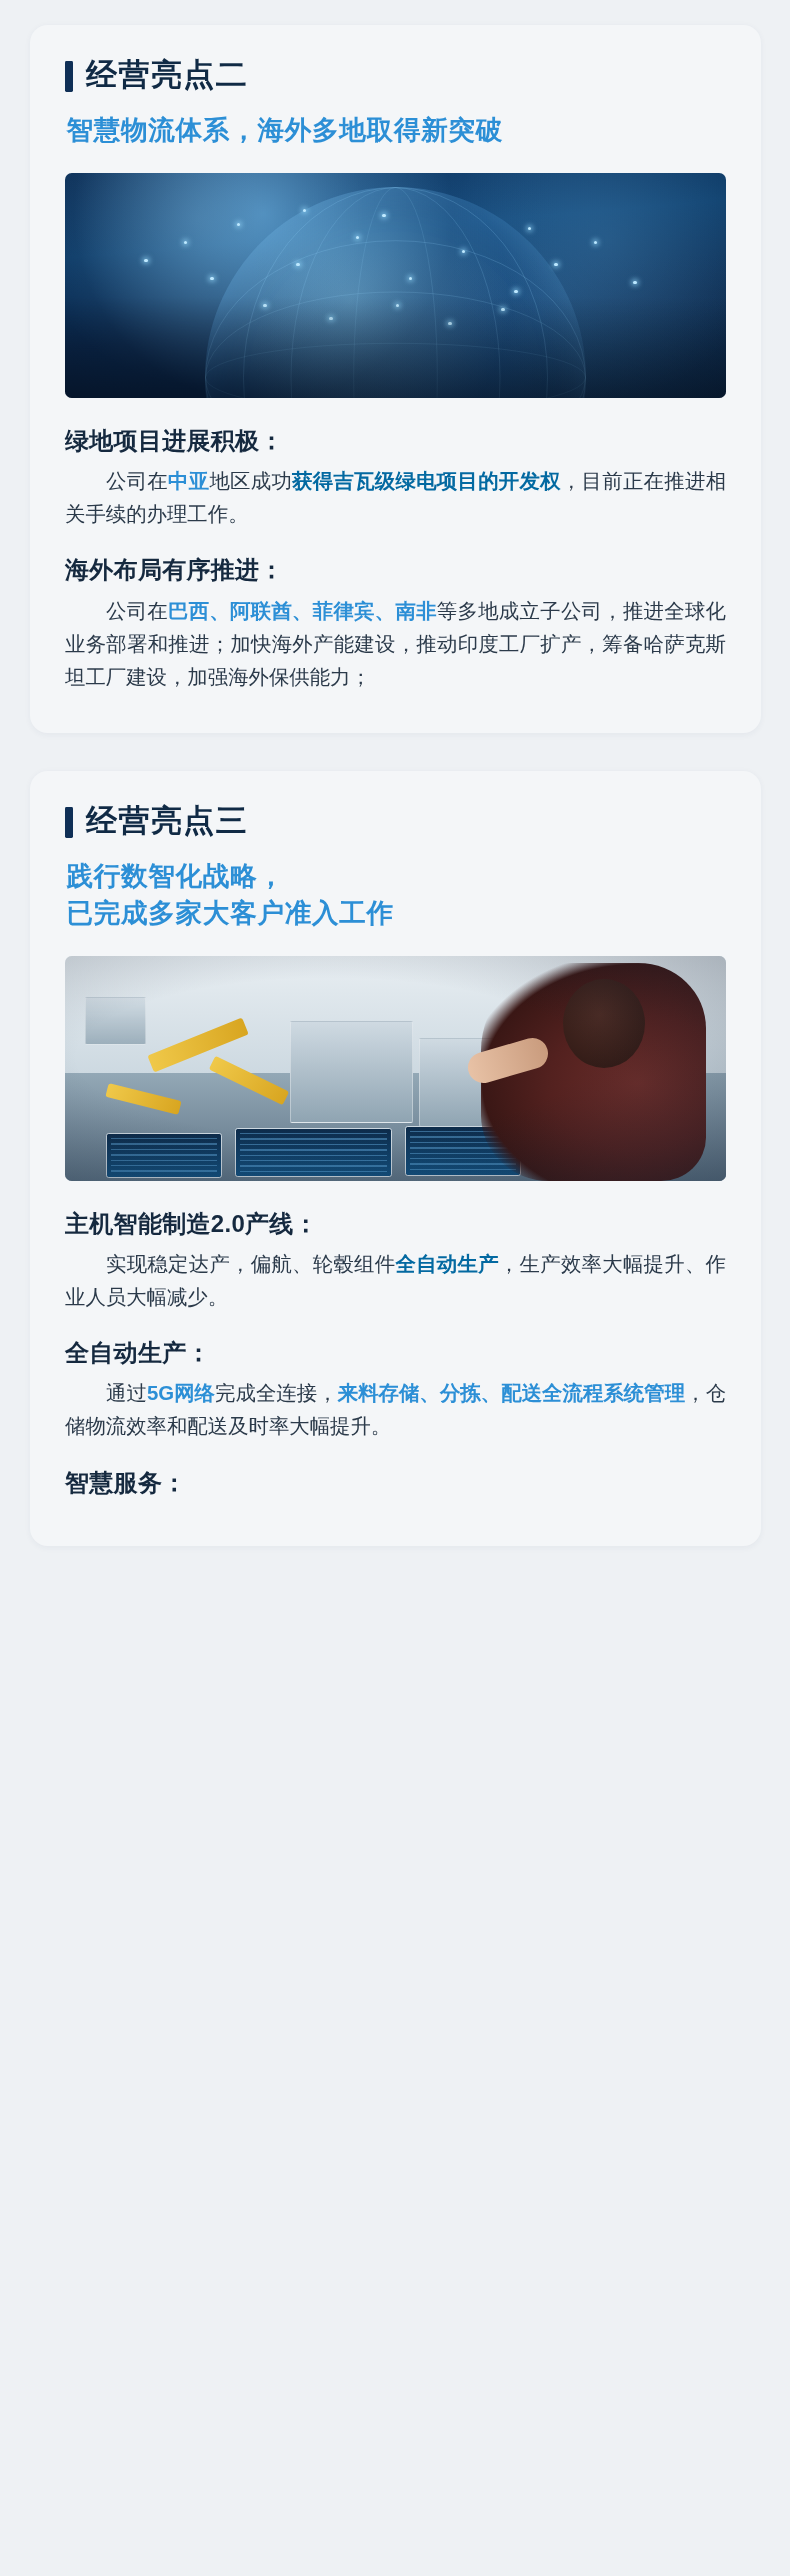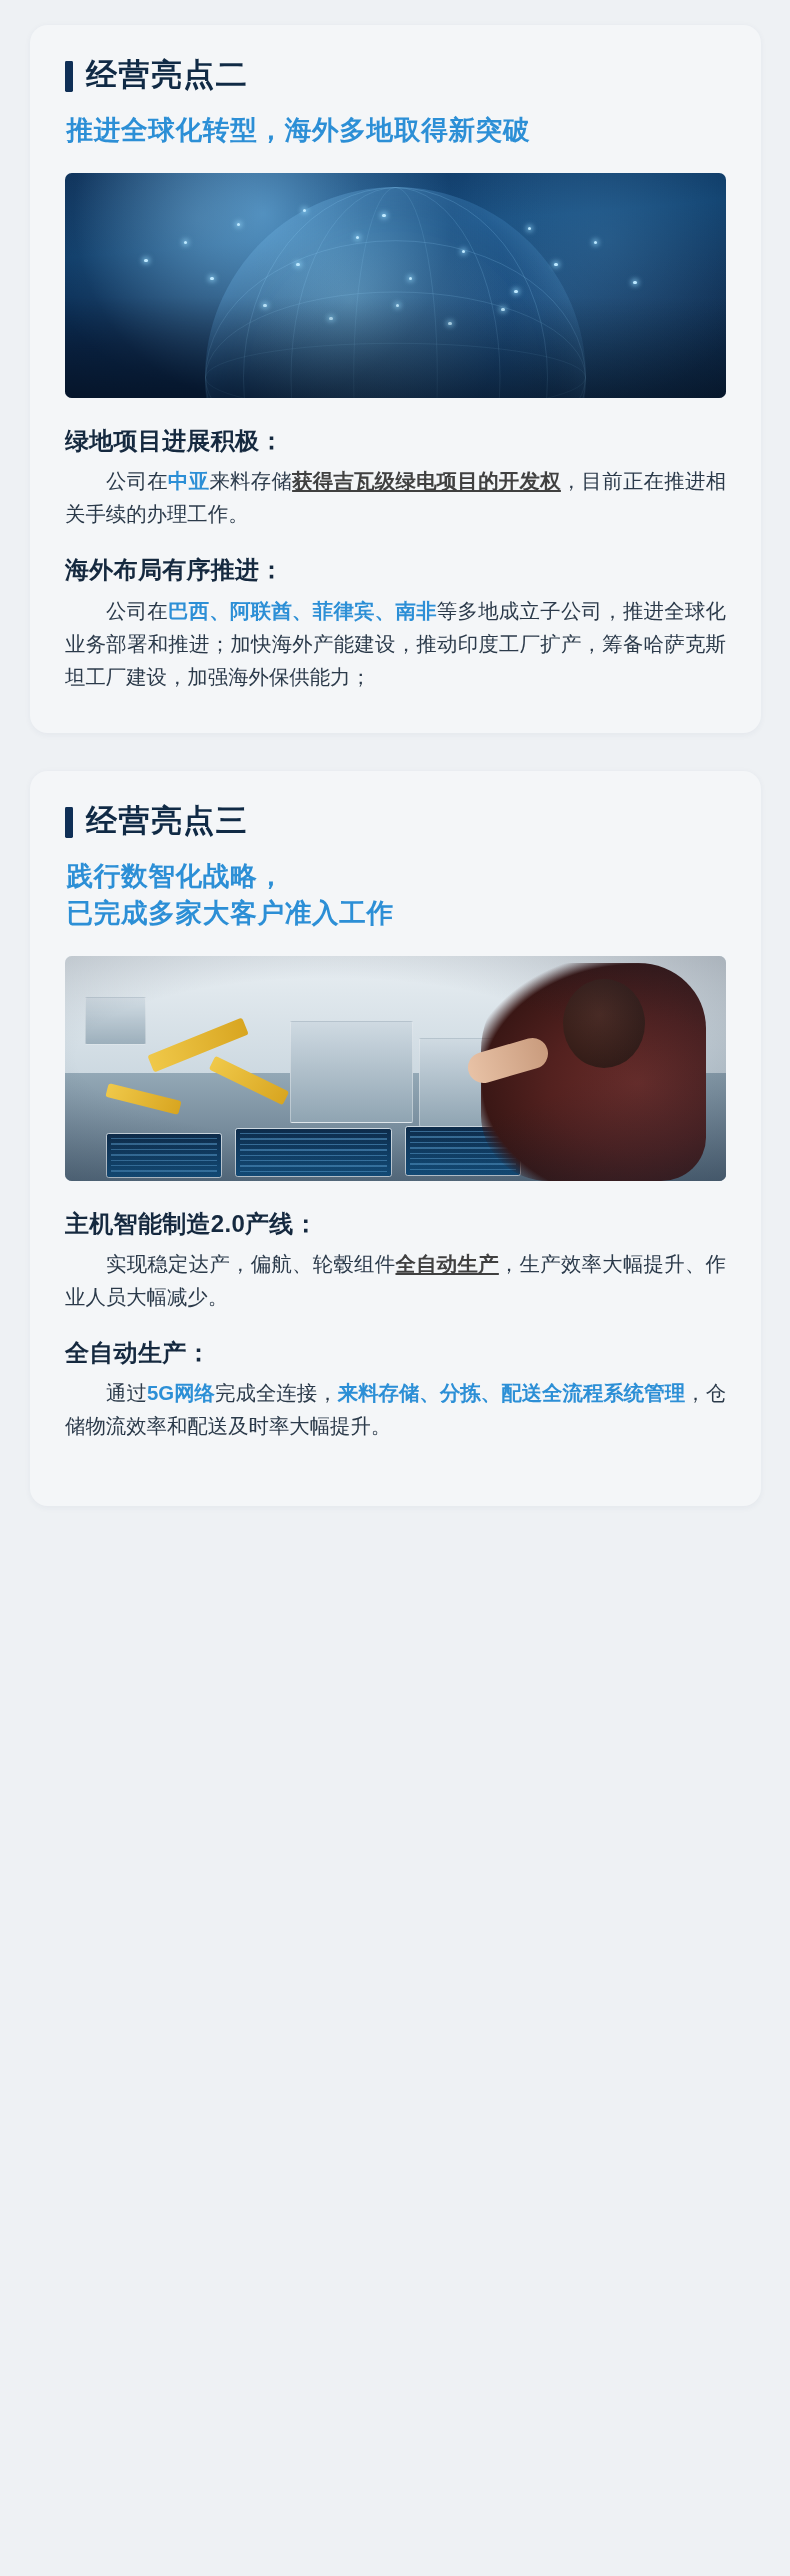--- a/index.html
+++ b/index.html
@@ -193,33 +193,33 @@
   }
   .block p {
     margin: 0;
     font-size: 20.4px;
     line-height: 1.62;
     color: #2b3a4a;
     text-indent: 41px;
     text-align: justify;
   }
   .hl { color: #2c8fd6; font-weight: bold; }
-  .hl-u { color: #404040; font-weight: bold; text-decoration: underline; }
+  .hl-u { color: #0369a1; font-weight: bold; }
 </style>
 </head>
 <body>
 
 <div id="root">
     <div class="card">
       <div class="section-title">
         <span class="title-bar"></span>
         <span class="title-text">经营亮点二</span>
       </div>
       <div class="subtitle">
-        <span class="line">推进全球化转型，海外多地取得新突破</span>
+        <span class="line">智慧物流体系，海外多地取得新突破</span>
       </div>
       <div class="hero hero-globe">
         <div class="globe"></div>
         <div class="lat"></div>
         <div class="lat"></div>
         <div class="lat"></div>
         <div class="lon"></div>
         <div class="lon"></div>
         <div class="lon"></div>
         <span class="dot" style="left:18%;top:30%"></span>
@@ -240,21 +240,21 @@
         <span class="dot" style="left:86%;top:48%"></span>
         <span class="dot" style="left:12%;top:38%"></span>
         <span class="dot" style="left:70%;top:24%"></span>
         <span class="dot" style="left:48%;top:18%"></span>
         <span class="dot" style="left:36%;top:16%"></span>
         <div class="glow"></div>
         <div class="shade"></div>
       </div>
       <div class="block">
         <h3>绿地项目进展积极：</h3>
-        <p><span>公司在</span><span class="hl">中亚</span><span>来料存储</span><span class="hl-u">获得吉瓦级绿电项目的开发权</span><span>，目前正在推进相关手续的办理工作。</span></p>
+        <p><span>公司在</span><span class="hl">中亚</span><span>地区成功</span><span class="hl-u">获得吉瓦级绿电项目的开发权</span><span>，目前正在推进相关手续的办理工作。</span></p>
       </div>
       <div class="block">
         <h3>海外布局有序推进：</h3>
         <p><span>公司在</span><span class="hl">巴西、阿联酋、菲律宾、南非</span><span>等多地成立子公司，推进全球化业务部署和推进；加快海外产能建设，推动印度工厂扩产，筹备哈萨克斯坦工厂建设，加强海外保供能力；</span></p>
       </div>
     </div>
     <div class="card">
       <div class="section-title">
         <span class="title-bar"></span>
         <span class="title-text">经营亮点三</span>
@@ -283,16 +283,17 @@
       </div>
       <div class="block">
         <h3>主机智能制造2.0产线：</h3>
         <p><span>实现稳定达产，偏航、轮毂组件</span><span class="hl-u">全自动生产</span><span>，生产效率大幅提升、作业人员大幅减少。</span></p>
       </div>
       <div class="block">
         <h3>全自动生产：</h3>
         <p><span>通过</span><span class="hl">5G网络</span><span>完成全连接，</span><span class="hl">来料存储、分拣、配送全流程系统管理</span><span>，仓储物流效率和配送及时率大幅提升。</span></p>
       </div>
       <div class="block">
+        <h3>智慧服务：</h3>
       </div>
     </div>
   </div>
 
 
 </body></html>

